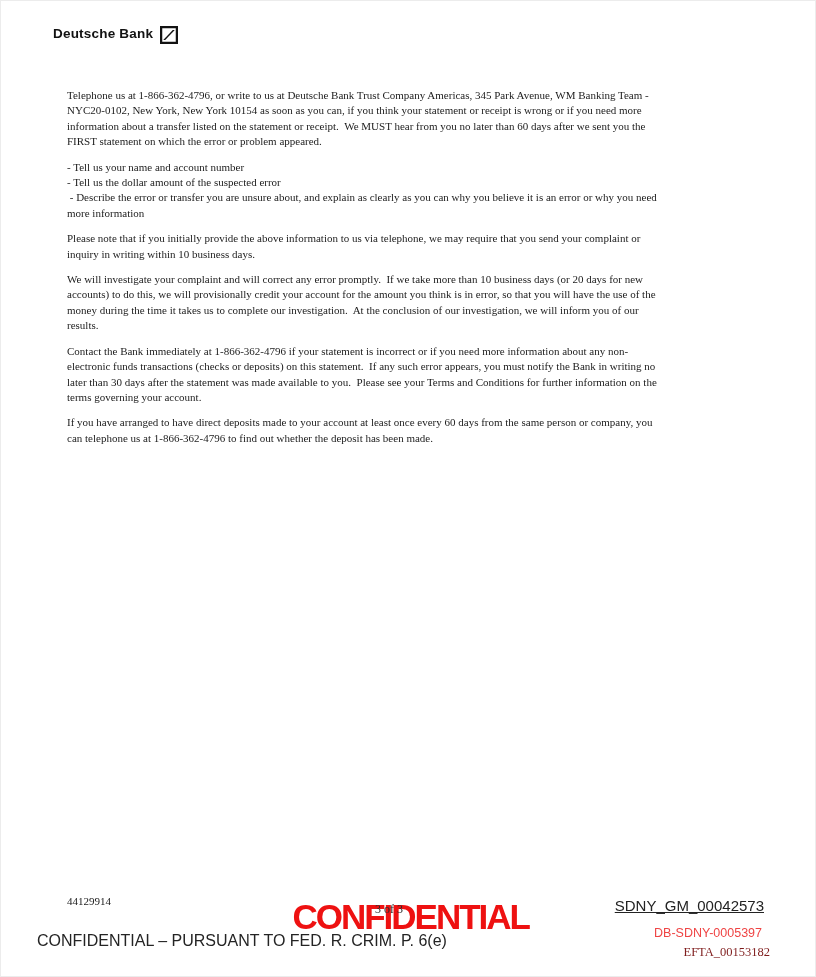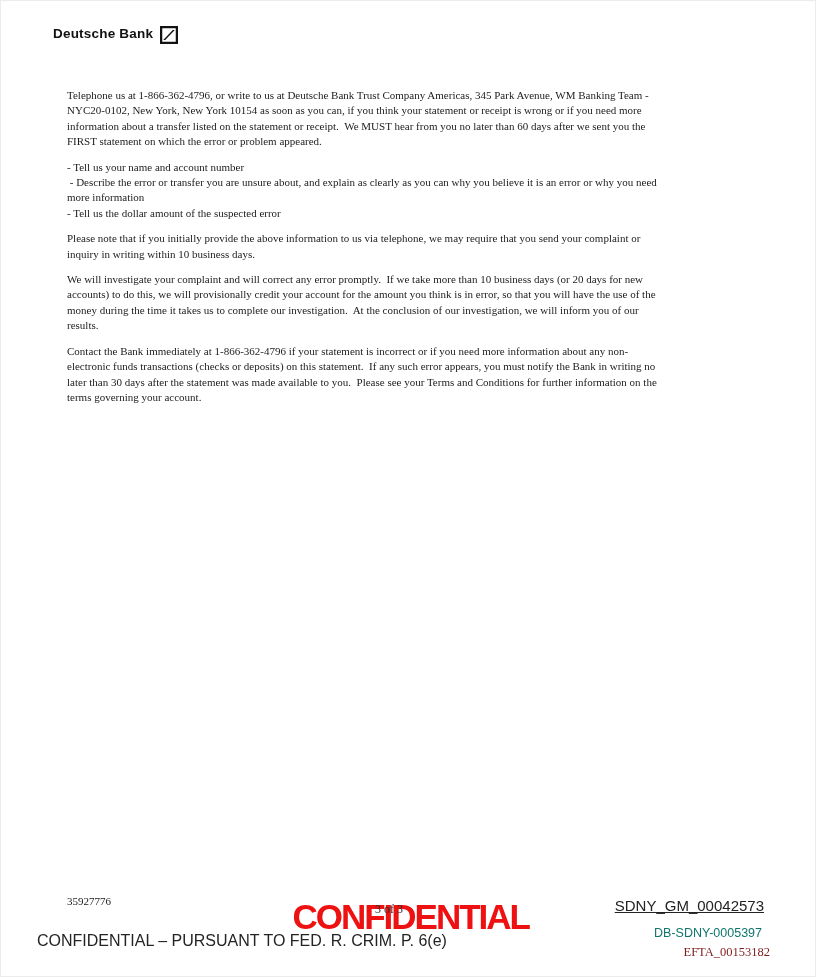--- a/index.html
+++ b/index.html
@@ -96,21 +96,21 @@
     color: #242424;
     z-index: 3;
     margin-top: 6px;
   }
   .f-bates {
     position: absolute;
     right: 53px;
     top: 925px;
     font-family: "Liberation Sans", sans-serif;
     font-size: 12.5px;
-    color: #0f766e;
+    color: #ef4444;
     z-index: 3;
   }
   .f-efta {
     position: absolute;
     right: 45px;
     top: 944px;
     font-family: "Liberation Serif", serif;
     font-size: 12.5px;
     color: #7f1d1d;
     z-index: 3;
@@ -132,37 +132,38 @@
   </header>
 
   <main class="doc">
 
     <div class="block">
       <div class="pre">Telephone us at 1-866-362-4796, or write to us at Deutsche Bank Trust Company Americas, 345 Park Avenue, WM Banking Team - NYC20-0102, New York, New York 10154 as soon as you can, if you think your statement or receipt is wrong or if you need more information about a transfer listed on the statement or receipt.  We MUST hear from you no later than 60 days after we sent you the FIRST statement on which the error or problem appeared.</div>
     </div>
 
     <div class="block">
       <div class="pre">- Tell us your name and account number</div>
+      <div class="pre">- Tell us the dollar amount of the suspected error</div>
       <div class="pre"> - Describe the error or transfer you are unsure about, and explain as clearly as you can why you believe it is an error or why you need more information</div>
-      <div class="pre">- Tell us the dollar amount of the suspected error</div>
     </div>
 
     <div class="block pre">Please note that if you initially provide the above information to us via telephone, we may require that you send your complaint or inquiry in writing within 10 business days.</div>
 
     <div class="block pre">We will investigate your complaint and will correct any error promptly.  If we take more than 10 business days (or 20 days for new accounts) to do this, we will provisionally credit your account for the amount you think is in error, so that you will have the use of the money during the time it takes us to complete our investigation.  At the conclusion of our investigation, we will inform you of our results.</div>
 
     <div class="block">
       <div class="pre">Contact the Bank immediately at 1-866-362-4796 if your statement is incorrect or if you need more information about any non-electronic funds transactions (checks or deposits) on this statement.  If any such error appears, you must notify the Bank in writing no later than 30 days after the statement was made available to you.  Please see your Terms and Conditions for further information on the terms governing your account.</div>
     </div>
 
     <div class="block">
+      <div class="pre">If you have arranged to have direct deposits made to your account at least once every 60 days from the same person or company, you can telephone us at 1-866-362-4796 to find out whether the deposit has been made.</div>
     </div>
   </main>
 
-  <div class="f-ref">35927776</div>
+  <div class="f-ref">44129914</div>
   <div class="f-page">3 of 3</div>
   <div class="watermark">CONFIDENTIAL</div>
   <div class="f-prod">SDNY_GM_00042573</div>
   <div class="f-notice">CONFIDENTIAL – PURSUANT TO FED. R. CRIM. P. 6(e)</div>
   <div class="f-bates">DB-SDNY-0005397</div>
   <div class="f-efta">EFTA_00153182</div>
 
 </div>
 
 </body></html>

